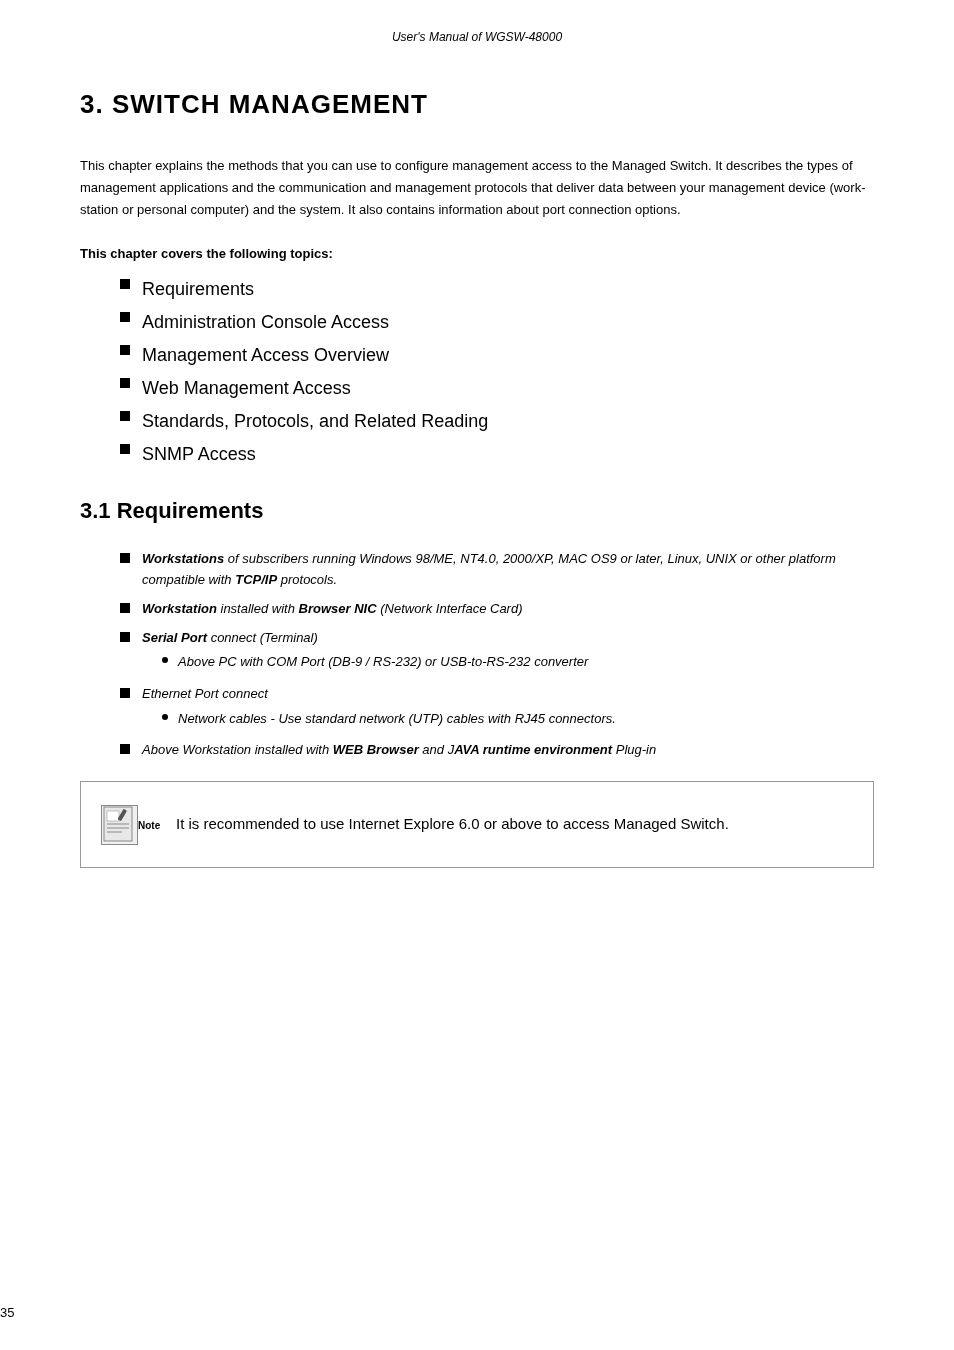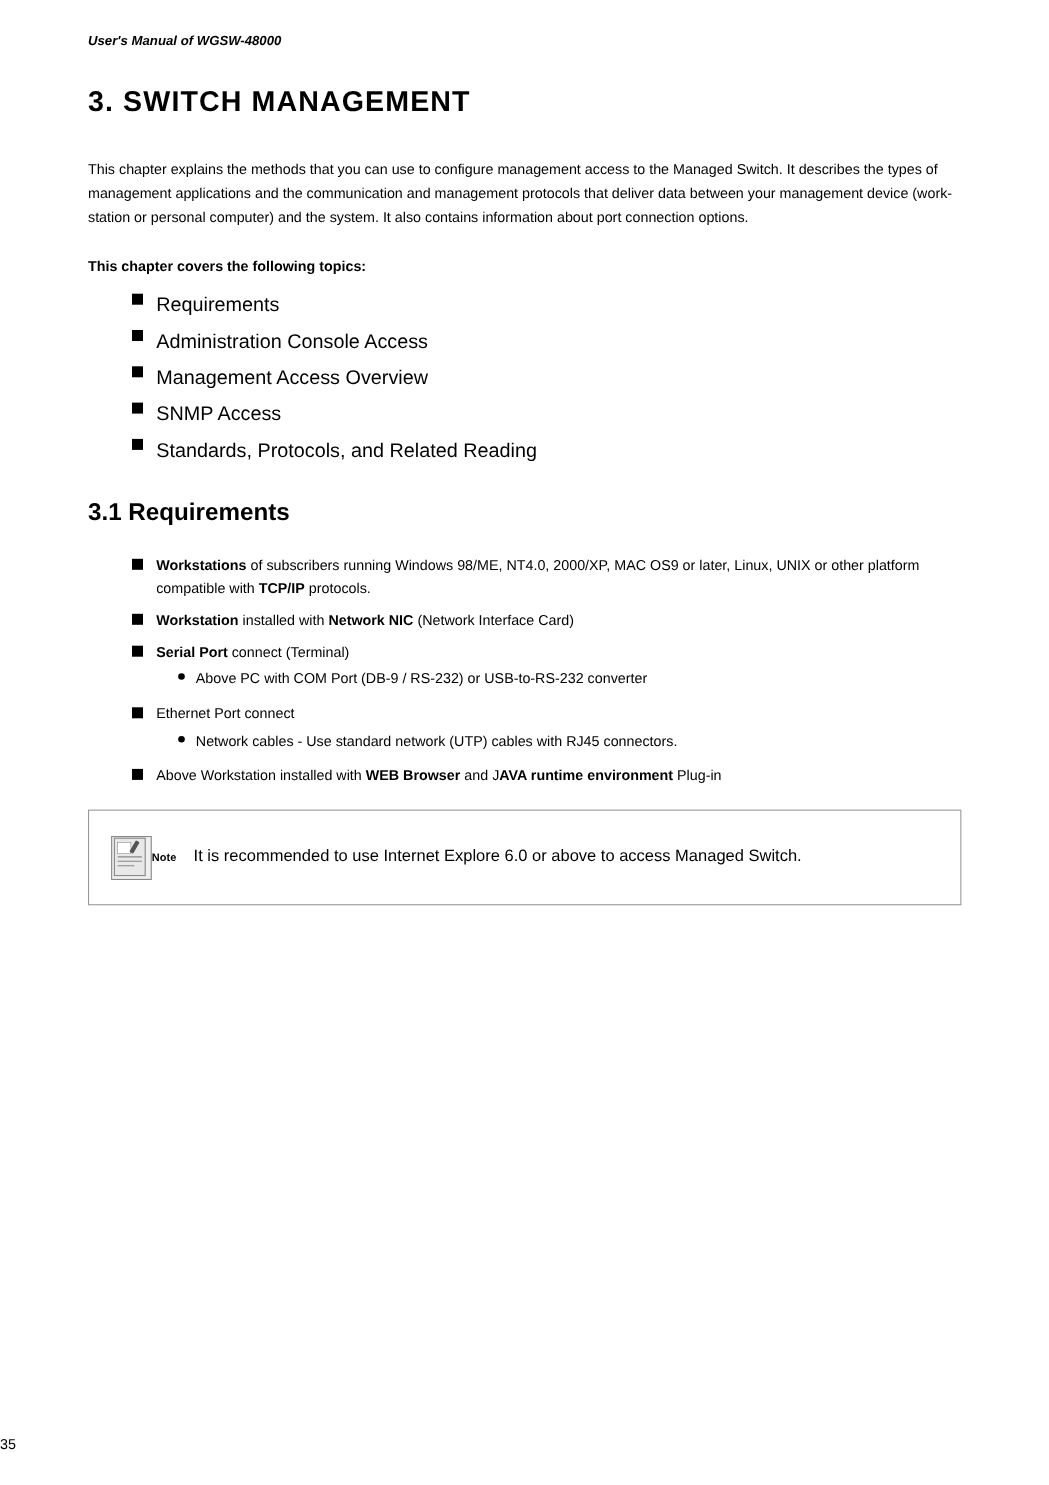--- a/index.html
+++ b/index.html
@@ -20,25 +20,25 @@
 
     .page-container {
       width: 954px;
       min-height: 1350px;
       background: #ffffff;
       padding: 30px 80px 60px 80px;
       position: relative;
     }
 
     .header-line {
-      text-align: left;
+      text-align: center;
       font-style: italic;
-      font-weight: bold;
+      font-weight: normal;
       font-size: 12px;
-      margin-bottom: 28px;
+      margin-bottom: 40px;
       padding-bottom: 5px;
     }
 
     .chapter-title {
       font-size: 26px;
       font-weight: bold;
       margin-bottom: 35px;
       letter-spacing: 1px;
     }
 
@@ -91,20 +91,21 @@
       margin-left: 40px;
       margin-bottom: 20px;
     }
 
     .req-list > li {
       display: flex;
       align-items: flex-start;
       margin-bottom: 8px;
       font-size: 13px;
       line-height: 1.6;
+      font-style: italic;
     }
 
     .req-list > li .bullet-square {
       margin-top: 4px;
     }
 
     .req-item-content {
       flex: 1;
     }
 
@@ -214,43 +215,47 @@
     <li>
       <span class="bullet-square"></span>
       <span>Administration Console Access</span>
     </li>
     <li>
       <span class="bullet-square"></span>
       <span>Management Access Overview</span>
     </li>
     <li>
       <span class="bullet-square"></span>
+      <span>Web Management Access</span>
+    </li>
+    <li>
+      <span class="bullet-square"></span>
+      <span>Standards, Protocols, and Related Reading</span>
+    </li>
+    <li>
+      <span class="bullet-square"></span>
       <span>SNMP Access</span>
     </li>
-    <li>
-      <span class="bullet-square"></span>
-      <span>Standards, Protocols, and Related Reading</span>
-    </li>
   </ul>
 
   <h2 class="section-title">3.1 Requirements</h2>
 
   <ul class="req-list">
 
     <li>
       <span class="bullet-square"></span>
       <div class="req-item-content">
         <span><strong>Workstations</strong> of subscribers running Windows 98/ME, NT4.0, 2000/XP, MAC OS9 or later, Linux, UNIX or other platform compatible with <strong>TCP/IP</strong> protocols.</span>
       </div>
     </li>
 
     <li>
       <span class="bullet-square"></span>
       <div class="req-item-content">
-        <span><strong>Workstation</strong> installed with <strong>Network NIC</strong> (Network Interface Card)</span>
+        <span><strong>Workstation</strong> installed with <strong>Browser NIC</strong> (Network Interface Card)</span>
       </div>
     </li>
 
     <li>
       <span class="bullet-square"></span>
       <div class="req-item-content">
         <span><strong>Serial Port</strong> connect (Terminal)</span>
         <ul class="sub-bullet-list">
           <li>
             <span class="sub-bullet-dot"></span>

